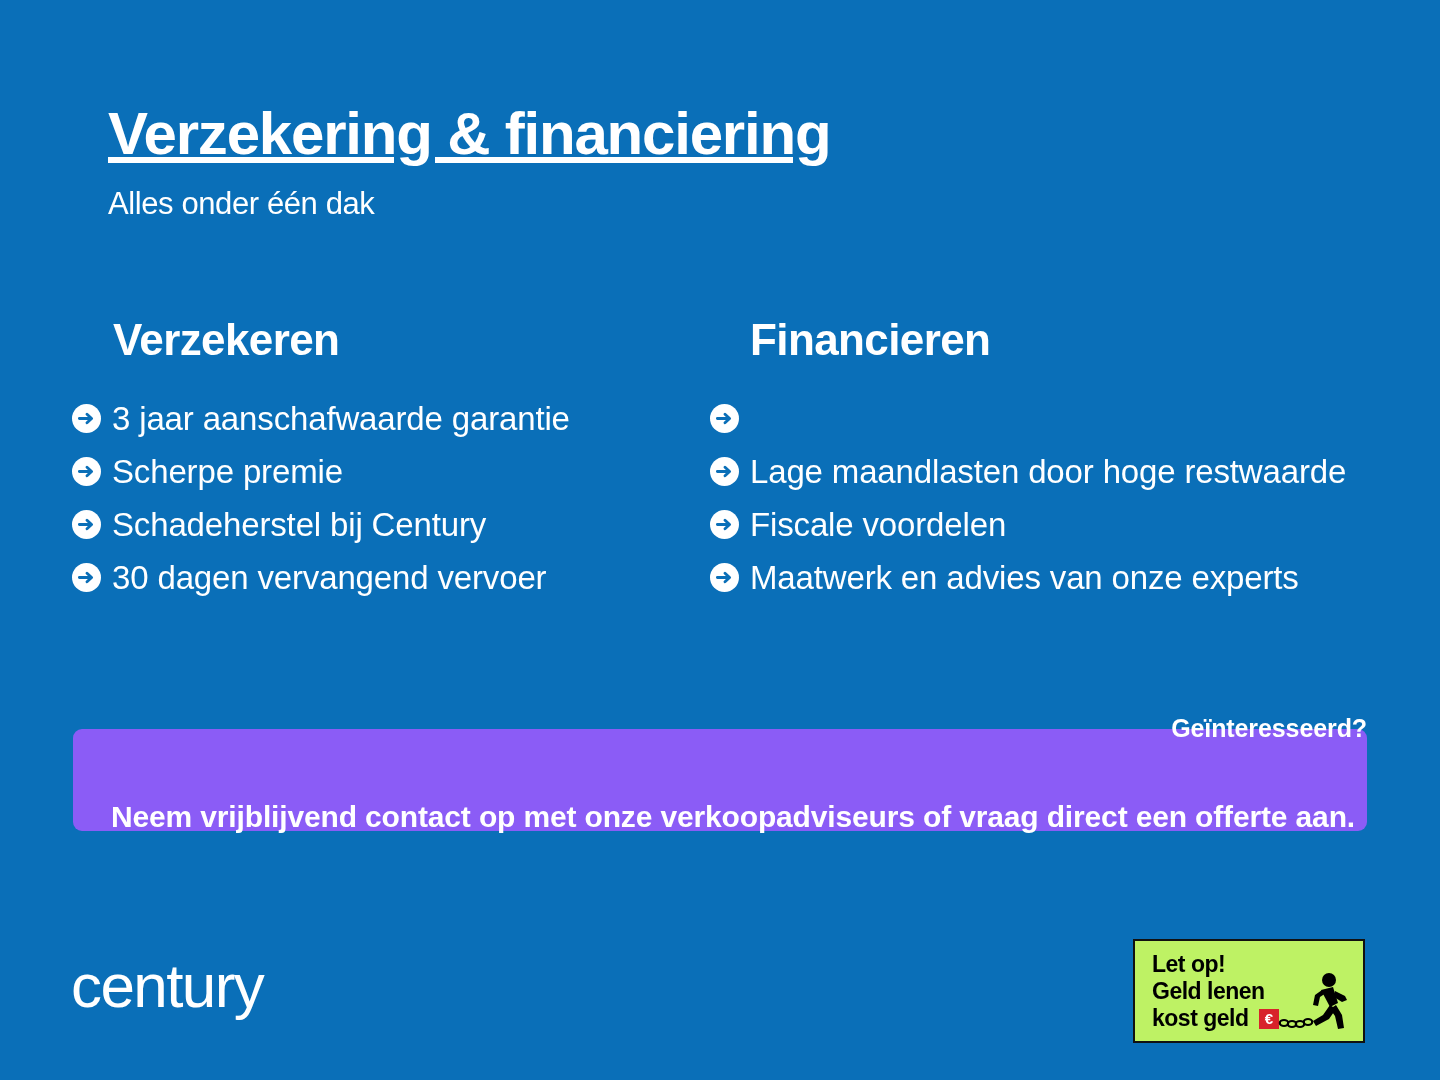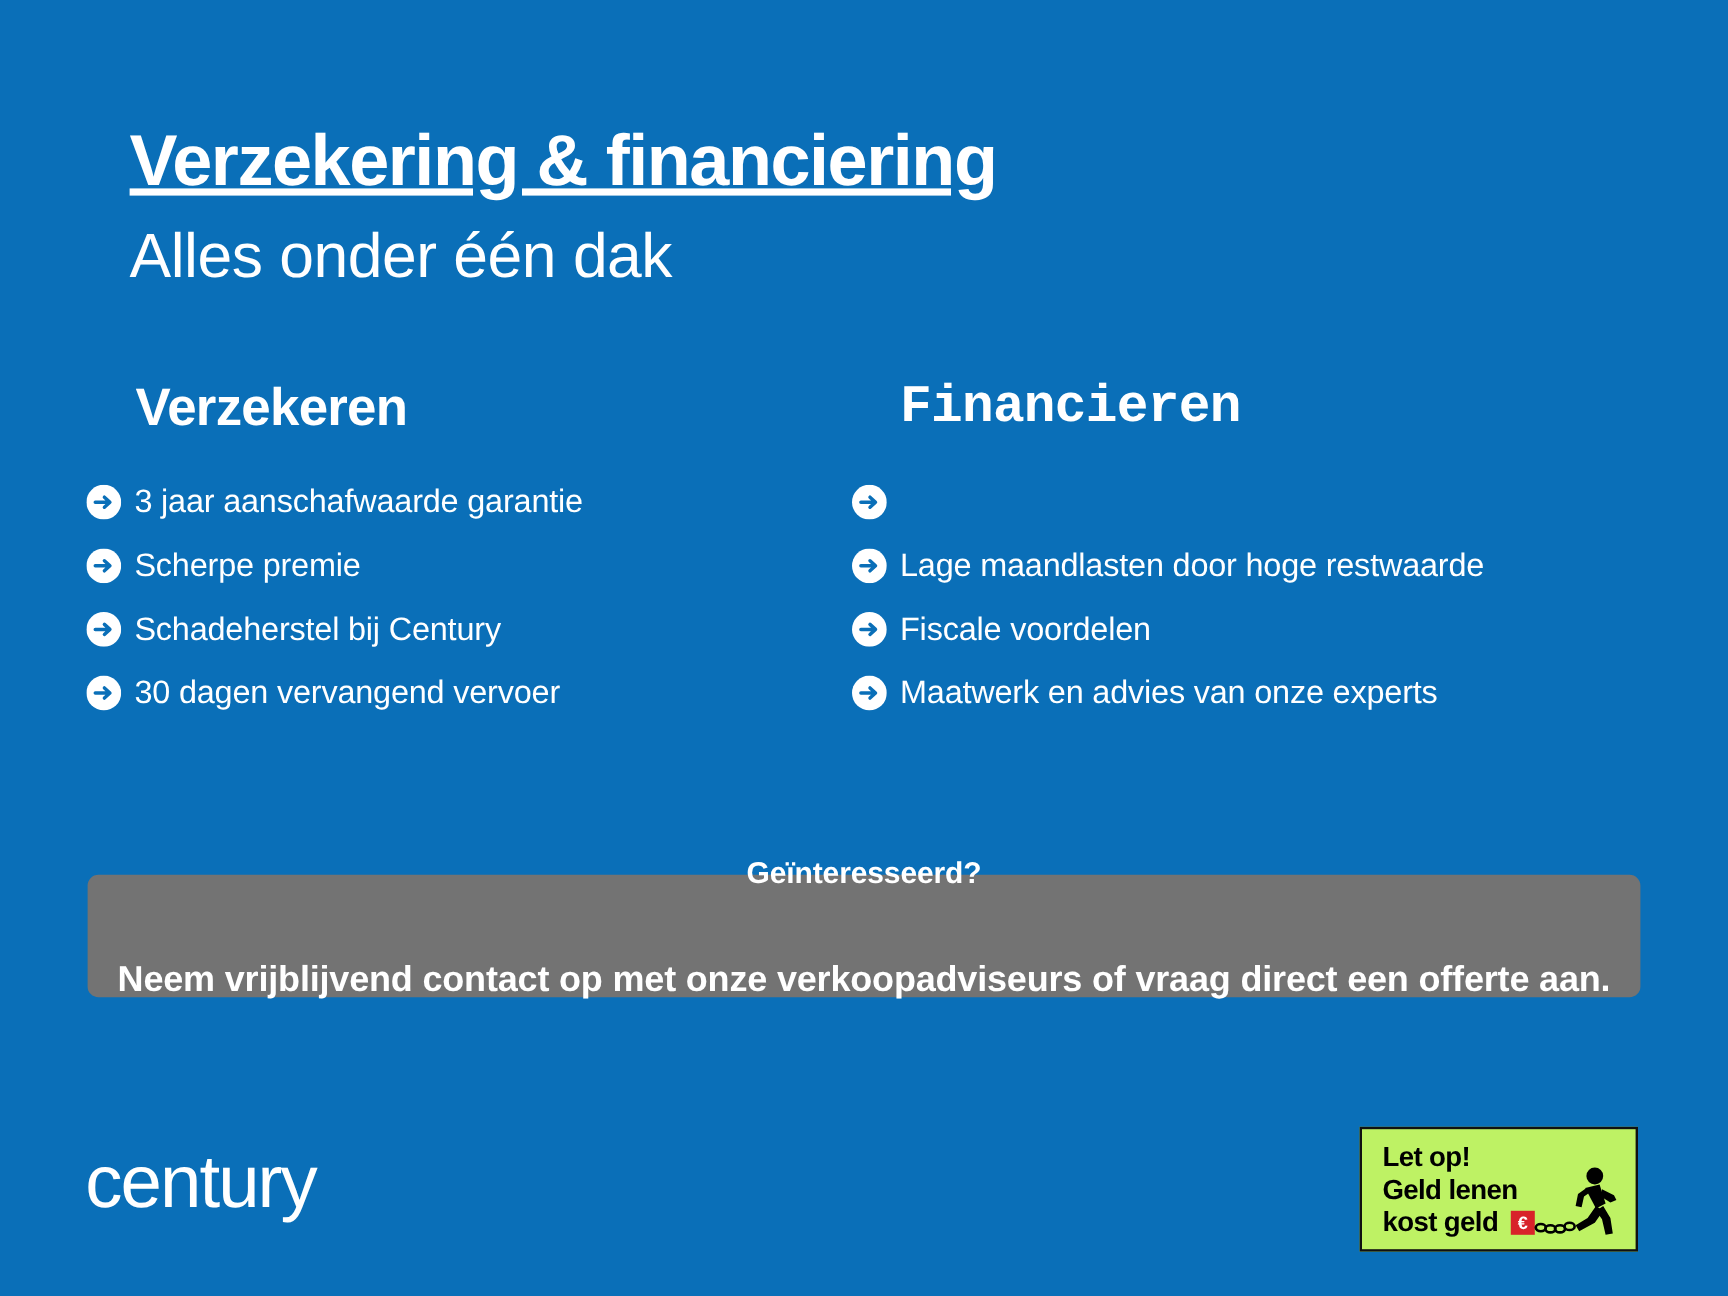--- a/index.html
+++ b/index.html
@@ -22,21 +22,21 @@
     font-size: 60px;
     font-weight: bold;
     color: #ffffff;
     letter-spacing: -1.2px;
     line-height: 1.0;
     margin: 0;
     white-space: nowrap;
     text-decoration: underline;
   }
   .slide-subtitle {
-    font-size: 52px;
+    font-size: 31px;
     font-weight: 300;
     color: #ffffff;
     letter-spacing: -0.4px;
     line-height: 1.0;
     margin: 24px 0 0 0;
     white-space: nowrap;
   }
 
   
   .columns {
@@ -53,61 +53,61 @@
   .col-heading {
     font-size: 44px;
     font-weight: bold;
     color: #ffffff;
     letter-spacing: -0.6px;
     line-height: 1.0;
     margin: 0 0 30px 0;
     white-space: nowrap;
   }
   .column.left  .col-heading { padding-left: 41px; }
-  .column.right .col-heading { padding-left: 40px; font-family: Liberation Mono, monospace; }
+  .column.right .col-heading { padding-left: 40px; }
 
   .feature-list {
     list-style: none;
     margin: 0;
     padding: 0;
   }
   .feature-item {
     display: flex;
     align-items: center;
     height: 53px;
     color: #ffffff;
   }
   .arrow-icon {
     flex: 0 0 auto;
     width: 29px;
     height: 29px;
     margin-right: 11px;
     display: block;
   }
   .feature-text {
-    font-size: 27px;
+    font-size: 33px;
     font-weight: 300;
     letter-spacing: -0.15px;
     color: #ffffff;
     line-height: 1;
     white-space: nowrap;
   }
 
   
   .cta-banner {
     position: absolute;
     left: 73px;
     top: 729px;
     width: 1294px;
     height: 102px;
-    background: #737373;
+    background: #8b5cf6;
     border-radius: 9px;
     display: flex;
     flex-direction: column;
-    align-items: center;
+    align-items: flex-end;
     justify-content: center;
     box-sizing: border-box;
     gap: 37px;
   }
   .cta-title {
     font-size: 25px;
     font-weight: bold;
     color: #ffffff;
     letter-spacing: -0.1px;
     line-height: 1;

